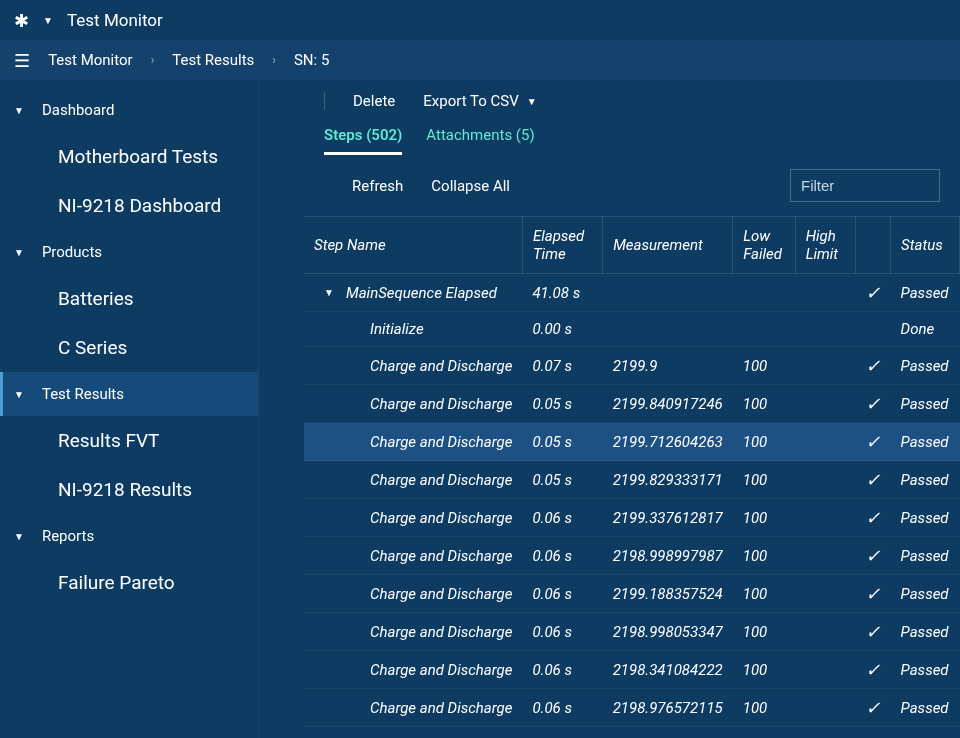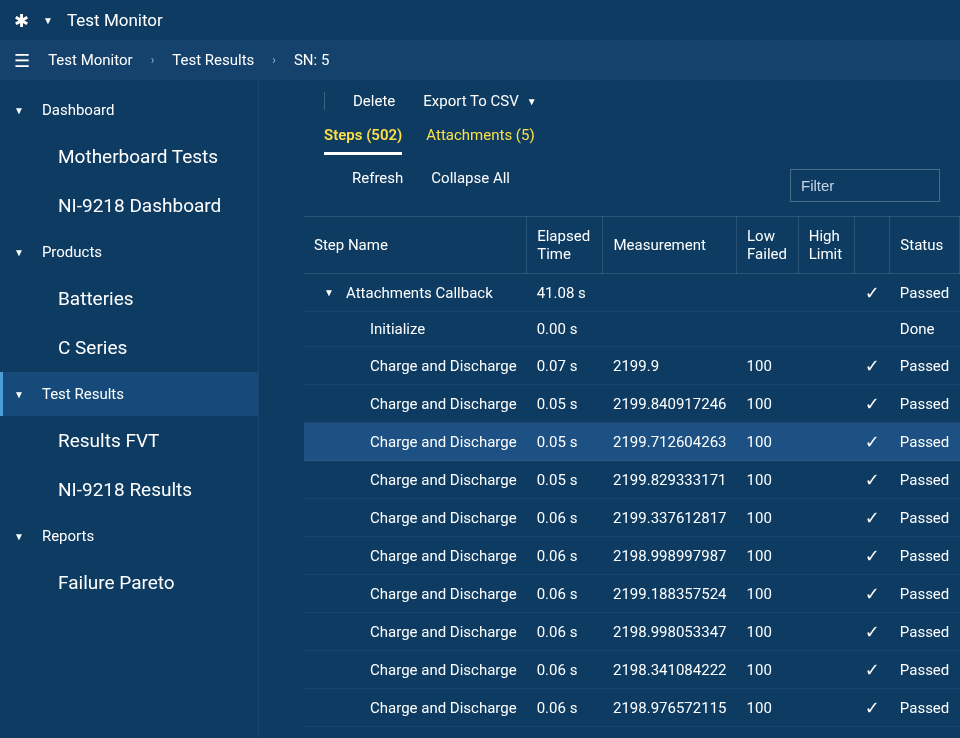--- a/index.html
+++ b/index.html
@@ -84,44 +84,45 @@
   .toolbar .tb-item { cursor: pointer; display:flex; align-items:center; gap:8px;}
   .tabs {
     display: flex;
     gap: 24px;
     padding: 4px 20px 0 20px;
     font-size: 15px;
   }
   .tab {
     padding: 8px 0;
     cursor: pointer;
-    color: #fde047;
+    color: #5eead4;
   }
   .tab.active {
     font-weight: 600;
     border-bottom: 3px solid #fff;
   }
   .subtoolbar {
     display: flex;
+    align-items: center;
     gap: 28px;
     padding: 14px 20px;
     font-size: 15px;
   }
   .subtoolbar .spacer { flex:1; }
   .filter-box {
     background: #0d3b62;
     border: 1px solid rgba(255,255,255,0.25);
     padding: 7px 10px;
     font-size: 15px;
     color: #0ea5e9;
     width: 150px;
   }
   .filter-box::placeholder { color: #c7d6e6; }
   
-  .table-wrap { flex:1; overflow-y:auto; }
+  .table-wrap { flex:1; overflow-y:auto;font-style:italic; }
   table { width: 100%; border-collapse: collapse; font-size: 15px; }
   thead th {
     text-align: left;
     padding: 10px 10px;
     font-weight: 400;
     border-top: 1px solid rgba(255,255,255,0.12);
     border-bottom: 1px solid rgba(255,255,255,0.12);
     border-right: 1px solid rgba(255,255,255,0.12);
     background: #0d3b62;
     position: sticky;
@@ -228,21 +229,21 @@
             <th class="col-high">High Limit</th>
             <th class="col-icon"></th>
             <th class="col-status">Status</th>
           </tr>
         </thead>
         <tbody id="rows">
             <tr>
               <td class="col-name">
                 <div class="name-cell indent-0">
                   <span class="caret-sm">▼</span>
-                  <span>Attachments Callback</span>
+                  <span>MainSequence Elapsed</span>
                 </div>
               </td>
               <td>41.08 s</td>
               <td></td>
               <td></td>
               <td></td>
               <td class="check">✓</td>
               <td>Passed</td>
             </tr>
             <tr>

